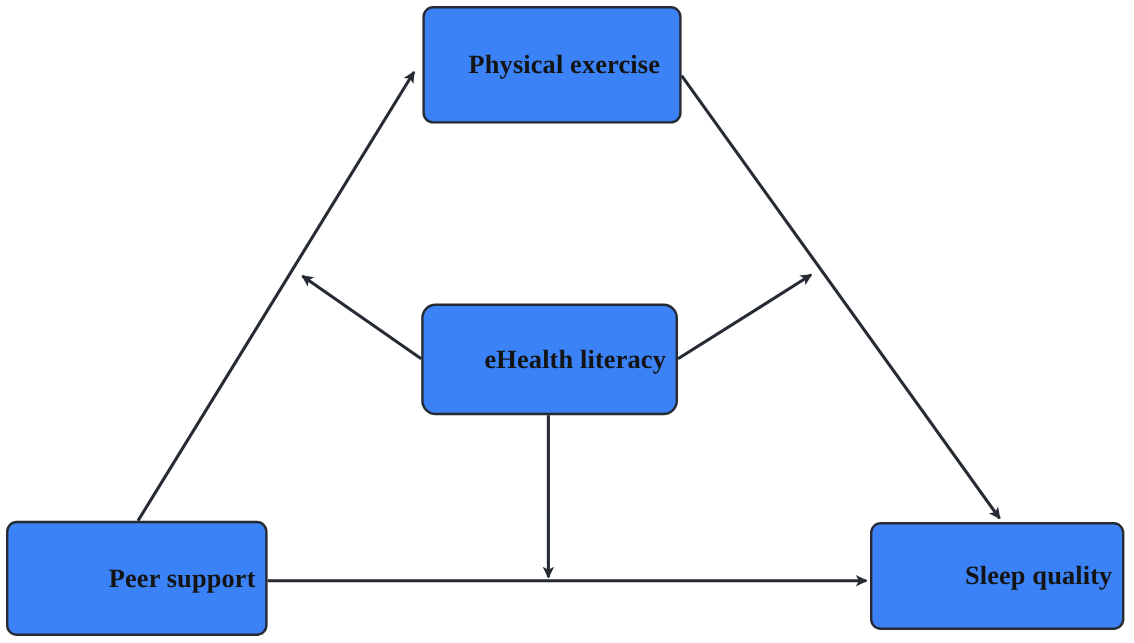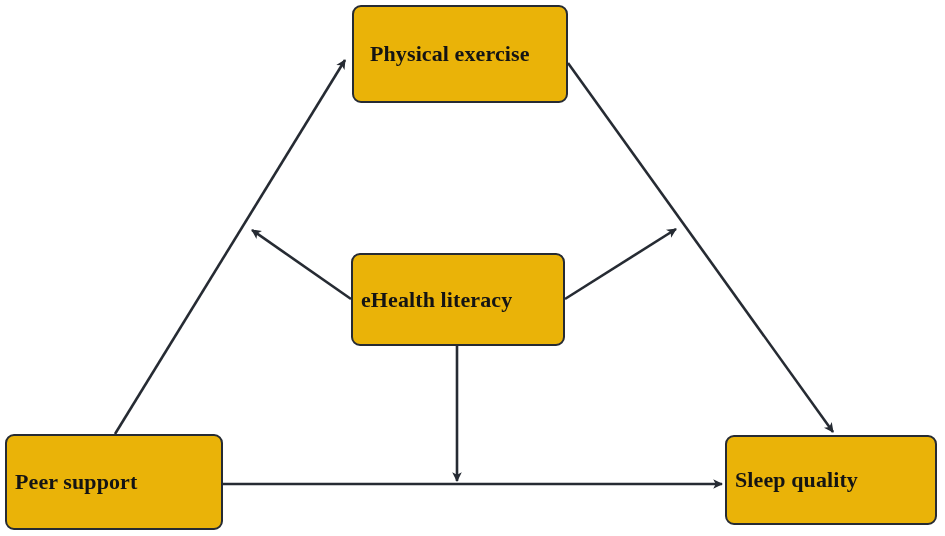--- a/index.html
+++ b/index.html
@@ -5,37 +5,37 @@
   html,body{margin:0;padding:0;background:#ffffff;}
   body{
     width:945px;height:536px;overflow:hidden;
     font-family:"Liberation Serif","DejaVu Serif",serif;
   }
   #canvas{position:relative;width:945px;height:536px;background:#fff;}
   svg#wires{position:absolute;left:0;top:0;width:945px;height:536px;}
   .node{
     position:absolute;
     box-sizing:border-box;
-    background:#eab308;
+    background:#3b82f6;
     border:2.5px solid #262b33;
     border-radius:9px;
     display:flex;
     align-items:center;
-    justify-content:flex-start;
+    justify-content:flex-end;
     text-align:center;
     color:#141414;
     font-weight:bold;
     font-size:22px;
     line-height:1.32;
     letter-spacing:.1px;
     z-index:3;
   }
   .node span{display:block;padding:0 8px;}
   #node-physical{left:352px;top:5px;width:216px;height:98px;}
-  #node-ehealth{left:351px;top:253px;width:214px;height:93px;}
+  #node-ehealth{left:351px;top:253px;width:214px;height:93px;border-radius:12px;}
   #node-peer{left:5px;top:434px;width:218px;height:96px;}
   #node-sleep{left:725px;top:435px;width:212px;height:90px;}
 </style>
 </head>
 <body>
 
 <div id="canvas">
 
   <svg id="wires" viewBox="0 0 945 536" xmlns="http://www.w3.org/2000/svg">
     <defs>

